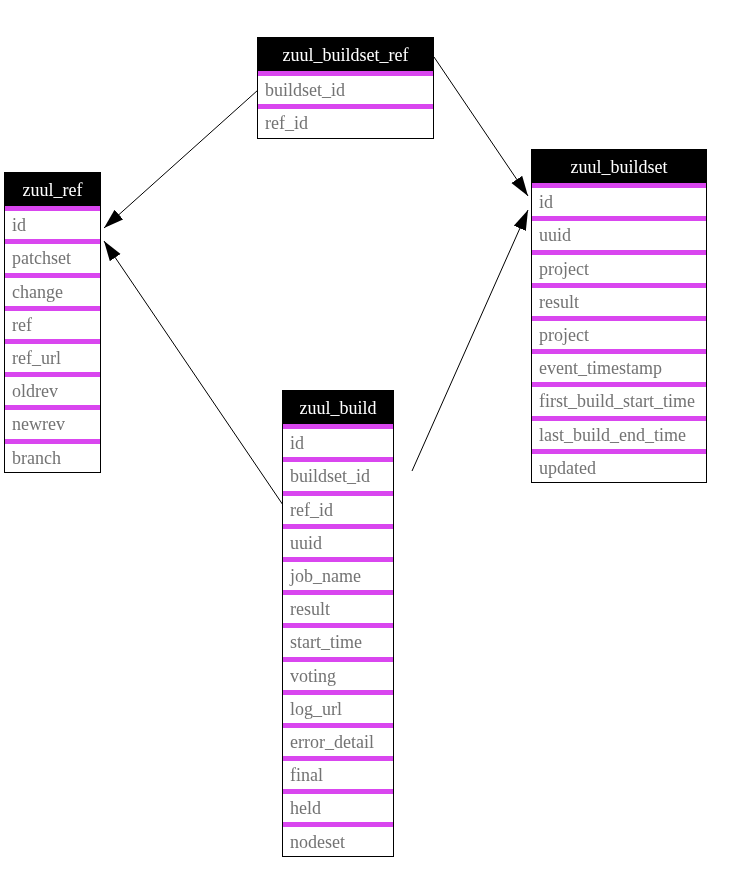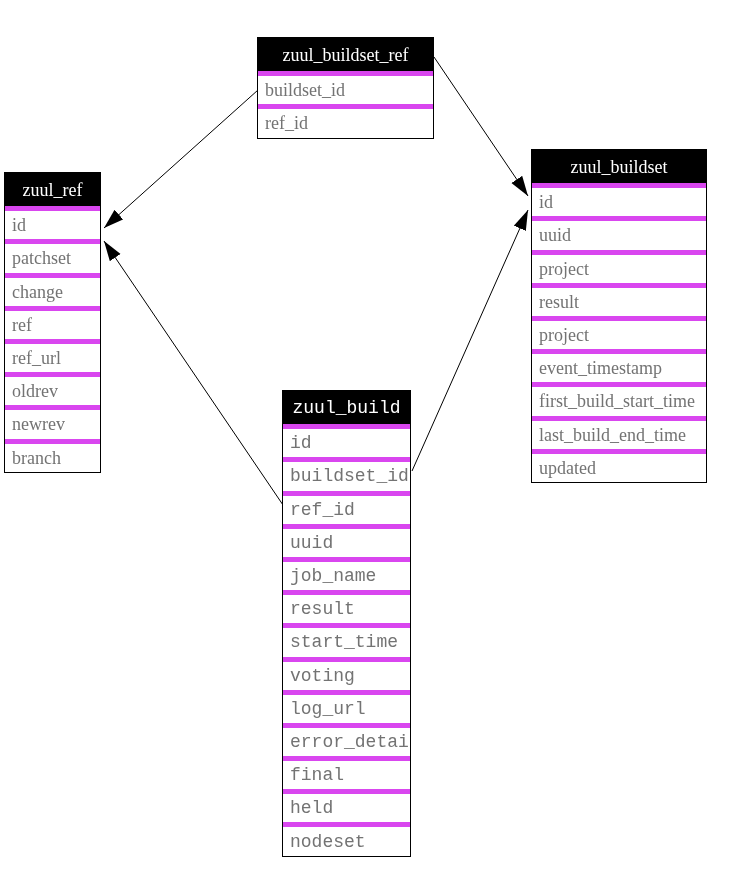--- a/index.html
+++ b/index.html
@@ -87,21 +87,21 @@
         <div class="trow">id</div>
         <div class="trow">uuid</div>
         <div class="trow">project</div>
         <div class="trow">result</div>
         <div class="trow">project</div>
         <div class="trow">event_timestamp</div>
         <div class="trow">first_build_start_time</div>
         <div class="trow">last_build_end_time</div>
         <div class="trow">updated</div>
       </div>
-      <div class="table" style="left: 282px; top: 390px; width: 129px; font-family: Liberation Mono, monospace;">
+      <div class="table" style="left: 282px; top: 390px; width: 112px;">
         <div class="thead">zuul_build</div>
         <div class="trow">id</div>
         <div class="trow">buildset_id</div>
         <div class="trow">ref_id</div>
         <div class="trow">uuid</div>
         <div class="trow">job_name</div>
         <div class="trow">result</div>
         <div class="trow">start_time</div>
         <div class="trow">voting</div>
         <div class="trow">log_url</div>

